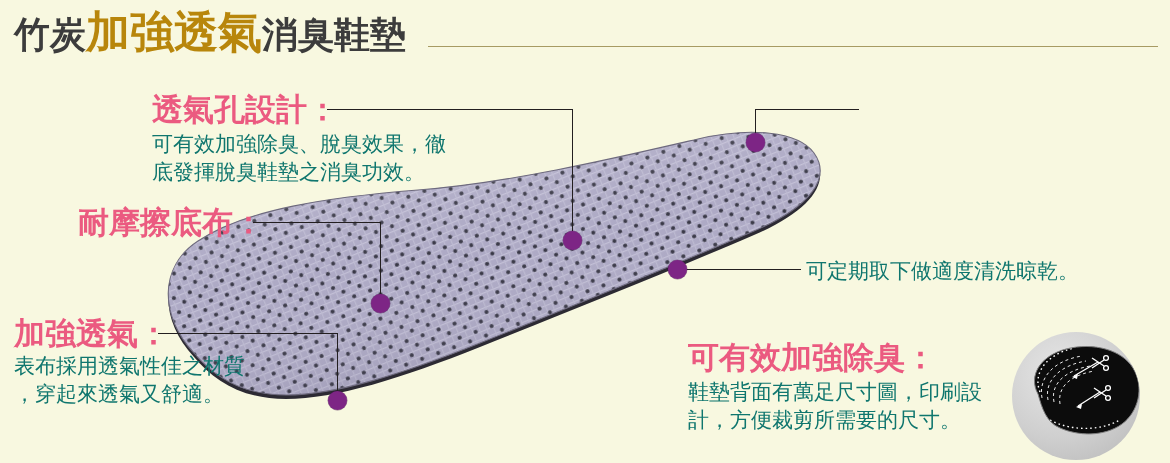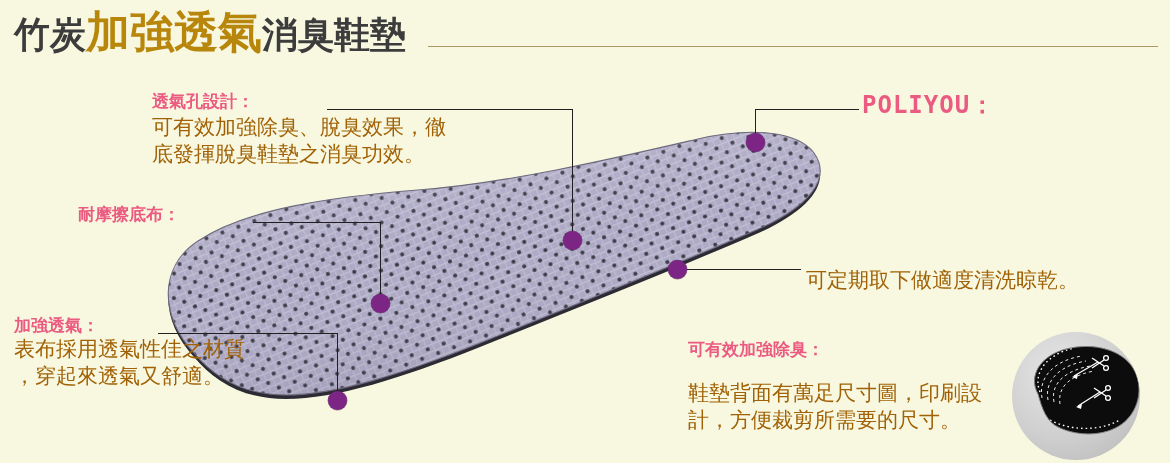--- a/index.html
+++ b/index.html
@@ -25,28 +25,27 @@
     position:absolute;left:428px;top:46px;width:730px;height:0;
     border-top:1.6px solid #A79B63;
   }
 
   
   .insole-wrap{position:absolute;left:150px;top:95px;width:690px;height:350px;}
 
   
   .callout{position:absolute;}
   .c-head{
-    color:#EB5A80;font-weight:bold;font-size:17px;
+    color:#EB5A80;font-weight:bold;font-size:31px;
     line-height:1.16;white-space:nowrap;
   }
   .c-head.mono{font-family:"DejaVu Sans Mono","Liberation Mono",monospace;font-size:24px;letter-spacing:1px;}
   .c-body{
-    color:#a16207;font-size:21px;line-height:1.32;
+    color:#0f766e;font-size:21px;line-height:1.32;
     white-space:pre-line;
-    font-family:Liberation Mono, monospace;
   }
   .c-right{text-align:left;}
 
   
   .lead-h{position:absolute;border-top:1.6px solid #231F20;height:0;}
   .lead-v{position:absolute;border-left:1.6px solid #231F20;width:0;}
 
   .dot{
     position:absolute;width:19px;height:19px;border-radius:50%;
     background:#7D2585;
@@ -148,35 +147,34 @@
   <div class="callout" style="left:14px;top:316px;">
     <div class="c-head">加強透氣：</div>
     <div class="c-body" style="margin-top:1px;">表布採用透氣性佳之材質
 ，穿起來透氣又舒適。</div>
   </div>
   <div class="lead-h" style="left:158px;top:333px;width:180px;"></div>
   <div class="lead-v" style="left:337px;top:333px;height:60px;"></div>
   <div class="dot" style="left:328px;top:391px;"></div>
 
   <div class="callout c-right" style="left:862px;top:92px;">
-    <div class="c-head mono">POLIYOU：</div>
   </div>
   <div class="lead-h" style="left:755px;top:109px;width:104px;"></div>
   <div class="lead-v" style="left:755px;top:109px;height:35px;"></div>
   <div class="dot" style="left:746px;top:133px;"></div>
 
   <div class="callout c-right" style="left:806px;top:252px;">
-    <div class="c-body" style="margin-top:16px;">可定期取下做適度清洗晾乾。</div>
+    <div class="c-body" style="margin-top:6px;">可定期取下做適度清洗晾乾。</div>
   </div>
   <div class="lead-h" style="left:686px;top:269px;width:115px;"></div>
   <div class="dot" style="left:668px;top:260px;"></div>
 
   <div class="callout c-right" style="left:688px;top:340px;">
     <div class="c-head">可有效加強除臭：</div>
-    <div class="c-body" style="margin-top:21px;">鞋墊背面有萬足尺寸圖，印刷設
+    <div class="c-body" style="margin-top:3px;">鞋墊背面有萬足尺寸圖，印刷設
 計，方便裁剪所需要的尺寸。</div>
   </div>
 
   <div class="inset">
     <svg width="128" height="128" viewBox="0 0 128 128">
       <defs>
         <clipPath id="blackclip">
           <path d="M 26,62
                    C 16,44 28,24 54,17
                    C 82,10 110,18 121,36

